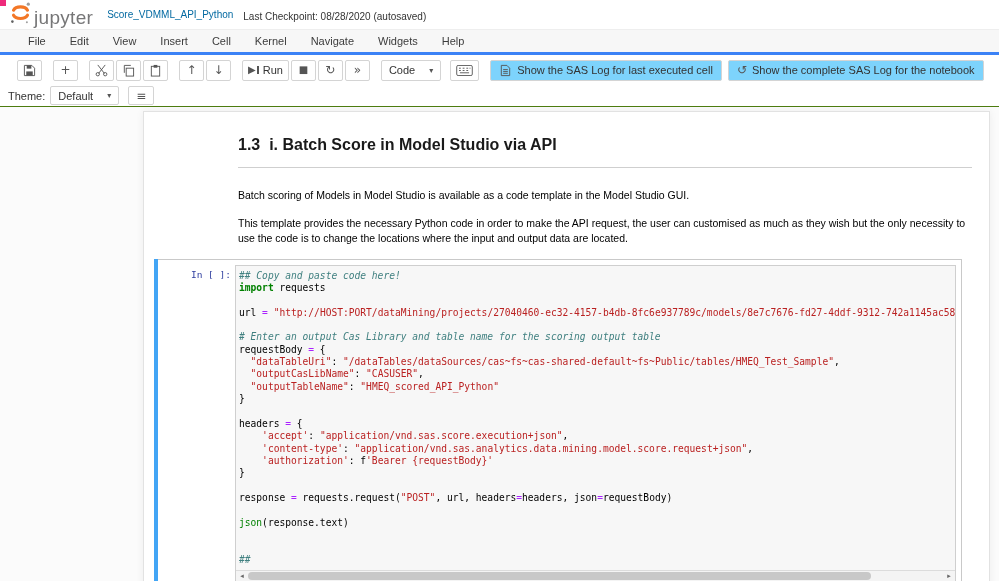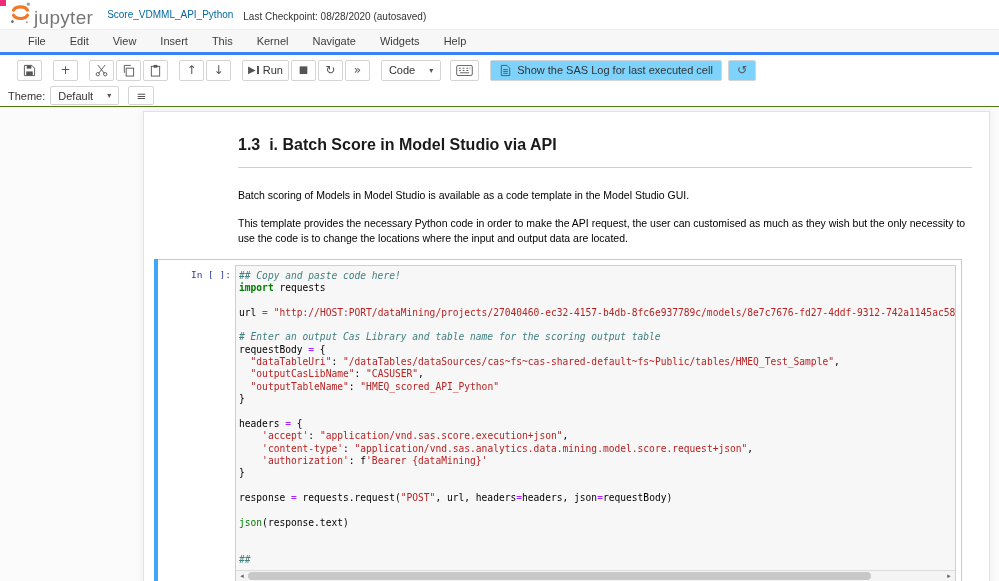--- a/index.html
+++ b/index.html
@@ -108,21 +108,21 @@
   </div>
   <span class="nbtitle">Score_VDMML_API_Python</span>
   <span class="checkpoint"><span>Last Checkpoint: 08/28/2020</span> <span>(autosaved)</span></span>
 </div>
 
 <nav class="menubar">
   <span class="menu-item">File</span>
   <span class="menu-item">Edit</span>
   <span class="menu-item">View</span>
   <span class="menu-item">Insert</span>
-  <span class="menu-item">This</span>
+  <span class="menu-item">Cell</span>
   <span class="menu-item">Kernel</span>
   <span class="menu-item">Navigate</span>
   <span class="menu-item">Widgets</span>
   <span class="menu-item">Help</span>
 </nav>
 
 <div class="toolbar">
   <div class="grp">
     <span class="tbtn">
       <svg class="ic" viewBox="0 0 14 14">
@@ -196,20 +196,21 @@
   </div>
   <span class="sasbtn">
     <svg class="ic" viewBox="0 0 14 14">
         <path d="M2.5 1.5h6l3 3v8h-9z" fill="none" stroke="#555"></path>
         <path d="M4.5 6h5M4.5 8h5M4.5 10h5" stroke="#555"></path>
       </svg>
     <span>Show the SAS Log for last executed cell</span>
   </span>
   <span class="sasbtn">
     <span class="gl big" style="font-size:12px;color:#555;font-family:'DejaVu Sans',sans-serif;">↺</span>
+    <span>Show the complete SAS Log for the notebook</span>
   </span>
 </div>
 
 <div class="themebar">
   <span class="theme-label">Theme:</span>
   <div class="tselect">
     <span>Default</span>
     <span class="chev">▾</span>
   </div>
   <span class="tbtn listbtn">
@@ -240,21 +241,21 @@
               <div class="cm-line"><span class="tk-com"># Enter an output Cas Library and table name for the scoring output table</span></div>
               <div class="cm-line"><span class="tk-pln">requestBody </span><span class="tk-op">=</span><span class="tk-pln"> {</span></div>
               <div class="cm-line"><span class="tk-pln">  </span><span class="tk-str">"dataTableUri"</span><span class="tk-pln">: </span><span class="tk-str">"/dataTables/dataSources/cas~fs~cas-shared-default~fs~Public/tables/HMEQ_Test_Sample"</span><span class="tk-pln">,</span></div>
               <div class="cm-line"><span class="tk-pln">  </span><span class="tk-str">"outputCasLibName"</span><span class="tk-pln">: </span><span class="tk-str">"CASUSER"</span><span class="tk-pln">,</span></div>
               <div class="cm-line"><span class="tk-pln">  </span><span class="tk-str">"outputTableName"</span><span class="tk-pln">: </span><span class="tk-str">"HMEQ_scored_API_Python"</span></div>
               <div class="cm-line"><span class="tk-pln">}</span></div>
               <div class="cm-line">&nbsp;</div>
               <div class="cm-line"><span class="tk-pln">headers </span><span class="tk-op">=</span><span class="tk-pln"> {</span></div>
               <div class="cm-line"><span class="tk-pln">    </span><span class="tk-str">'accept'</span><span class="tk-pln">: </span><span class="tk-str">"application/vnd.sas.score.execution+json"</span><span class="tk-pln">,</span></div>
               <div class="cm-line"><span class="tk-pln">    </span><span class="tk-str">'content-type'</span><span class="tk-pln">: </span><span class="tk-str">"application/vnd.sas.analytics.data.mining.model.score.request+json"</span><span class="tk-pln">,</span></div>
-              <div class="cm-line"><span class="tk-pln">    </span><span class="tk-str">'authorization'</span><span class="tk-pln">: f</span><span class="tk-str">'Bearer {dataMining}'</span></div>
+              <div class="cm-line"><span class="tk-pln">    </span><span class="tk-str">'authorization'</span><span class="tk-pln">: f</span><span class="tk-str">'Bearer {requestBody}'</span></div>
               <div class="cm-line"><span class="tk-pln">}</span></div>
               <div class="cm-line">&nbsp;</div>
               <div class="cm-line"><span class="tk-pln">response </span><span class="tk-op">=</span><span class="tk-pln"> requests.request(</span><span class="tk-str">"POST"</span><span class="tk-pln">, url, headers</span><span class="tk-op">=</span><span class="tk-pln">headers, json</span><span class="tk-op">=</span><span class="tk-pln">requestBody)</span></div>
               <div class="cm-line">&nbsp;</div>
               <div class="cm-line"><span class="tk-bi">json</span><span class="tk-pln">(response.text)</span></div>
               <div class="cm-line">&nbsp;</div>
               <div class="cm-line">&nbsp;</div>
               <div class="cm-line"><span class="tk-com">##</span></div>
             </div>
           <div class="hscroll">

